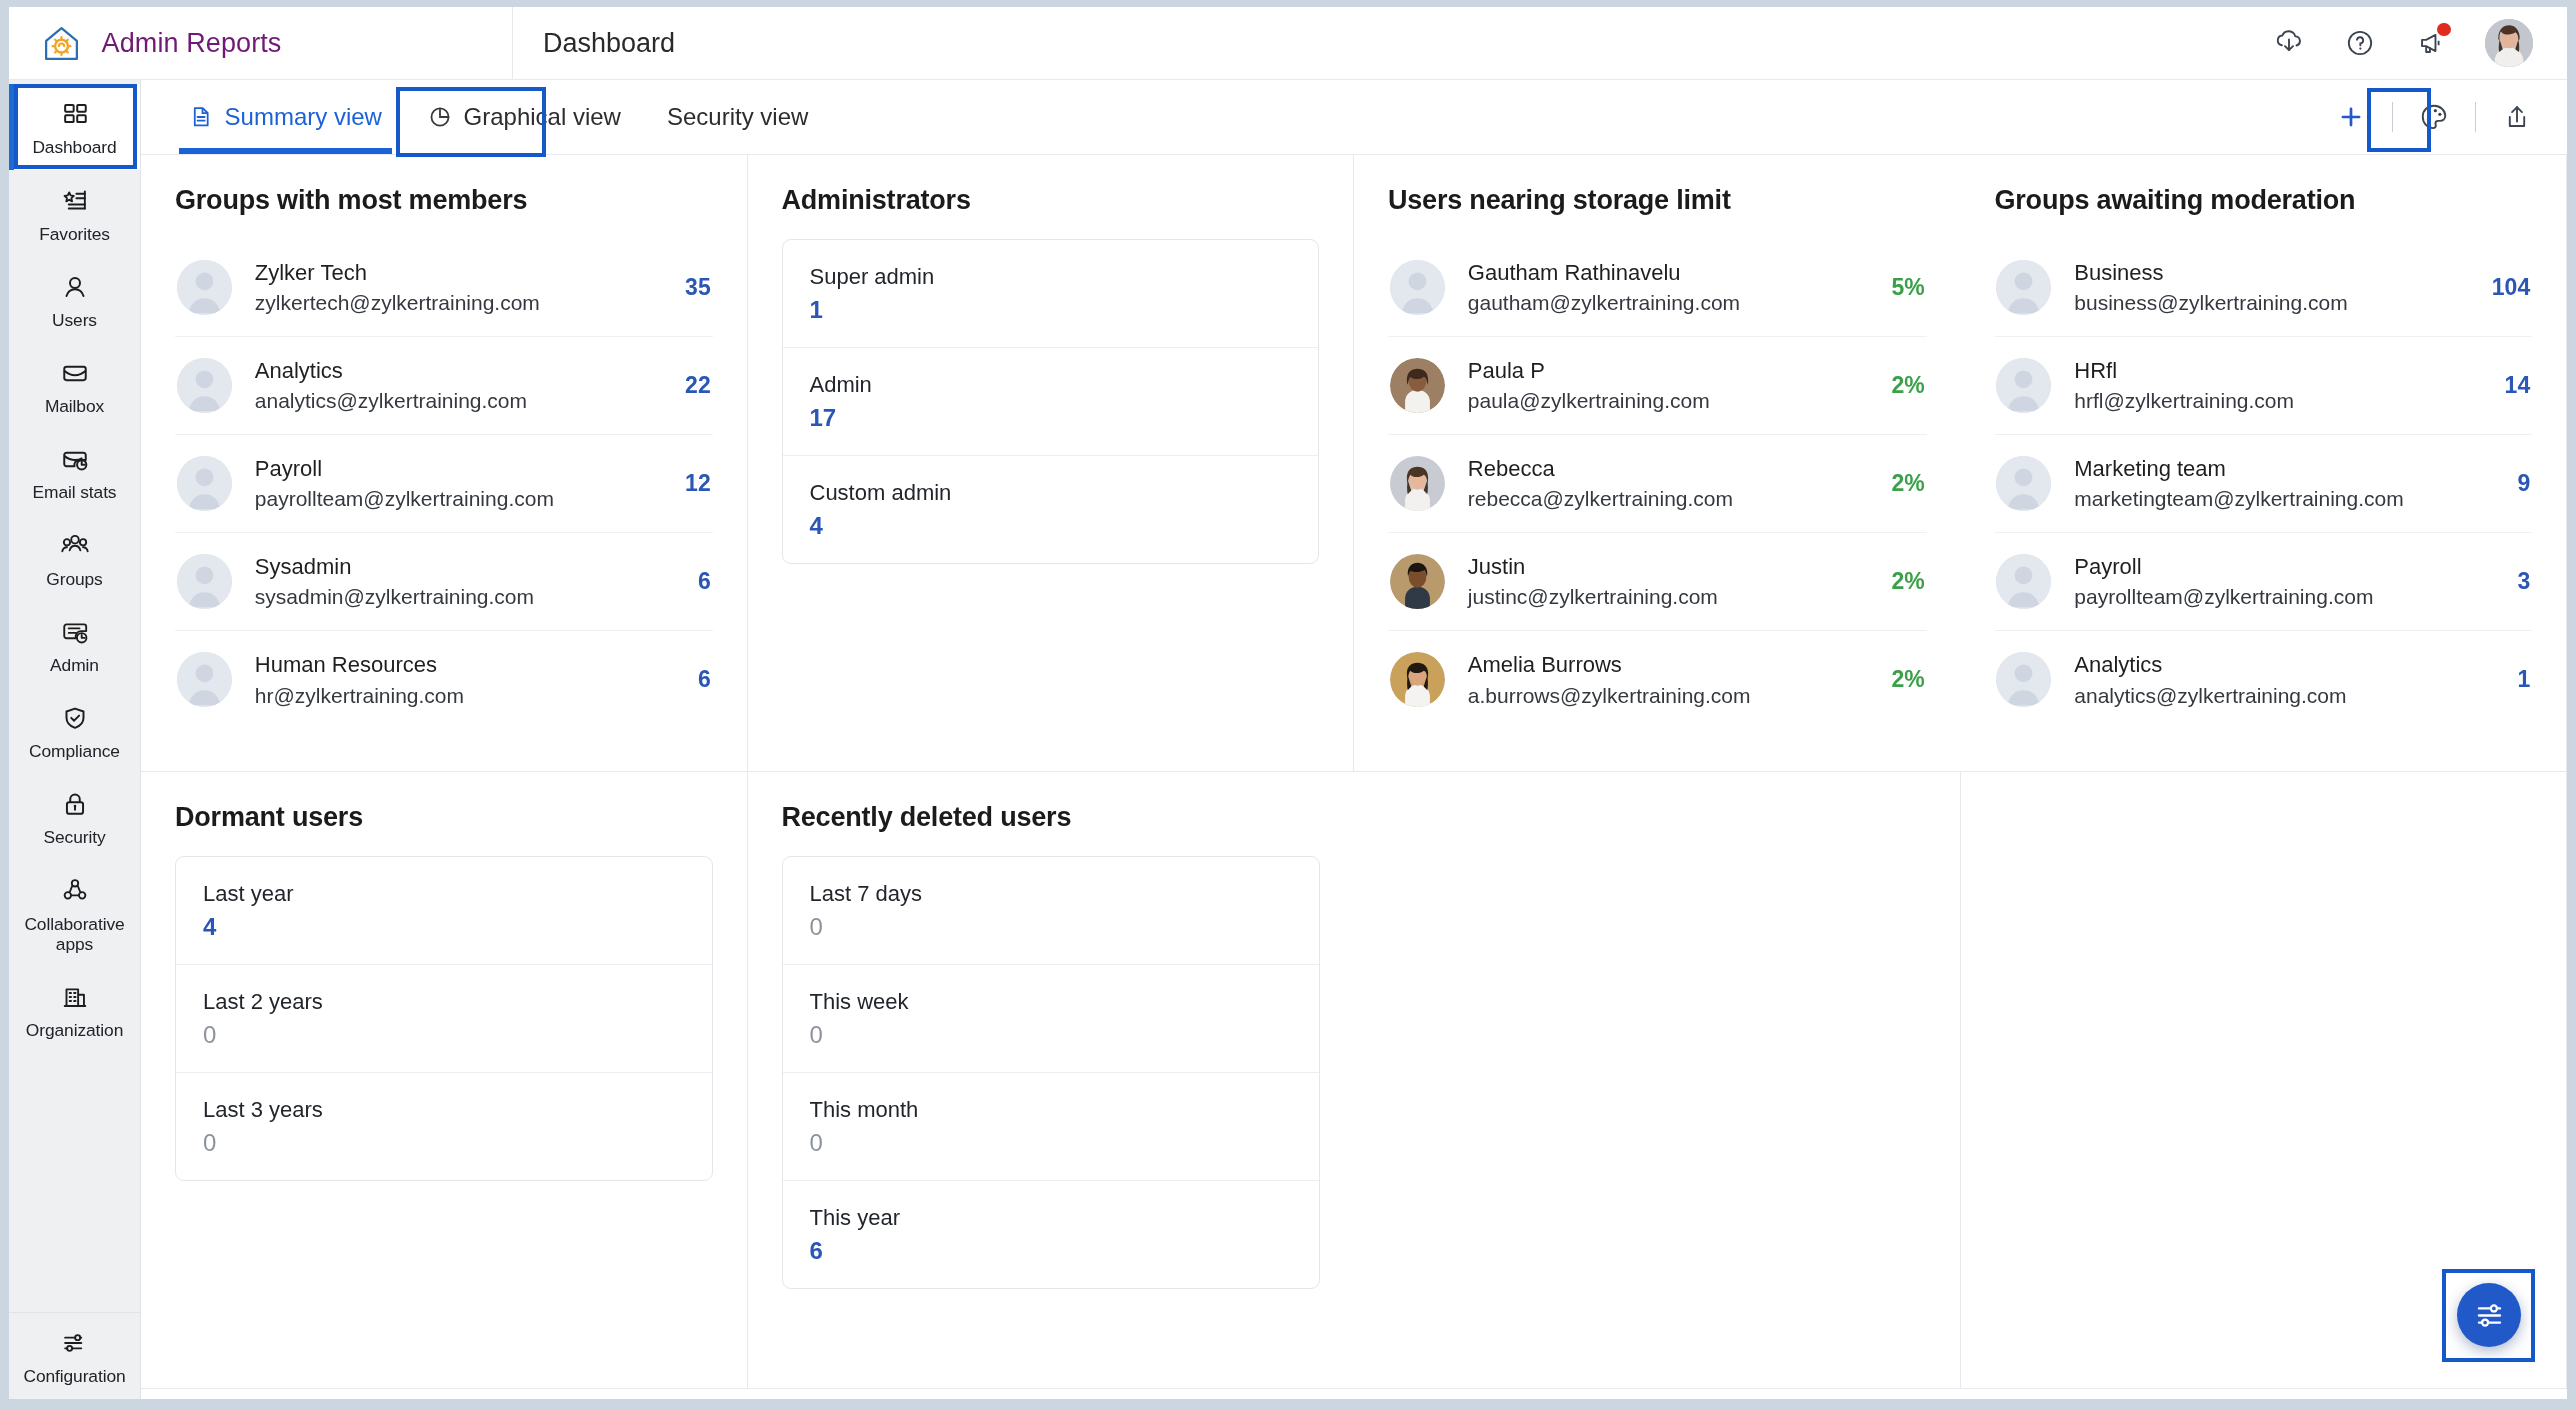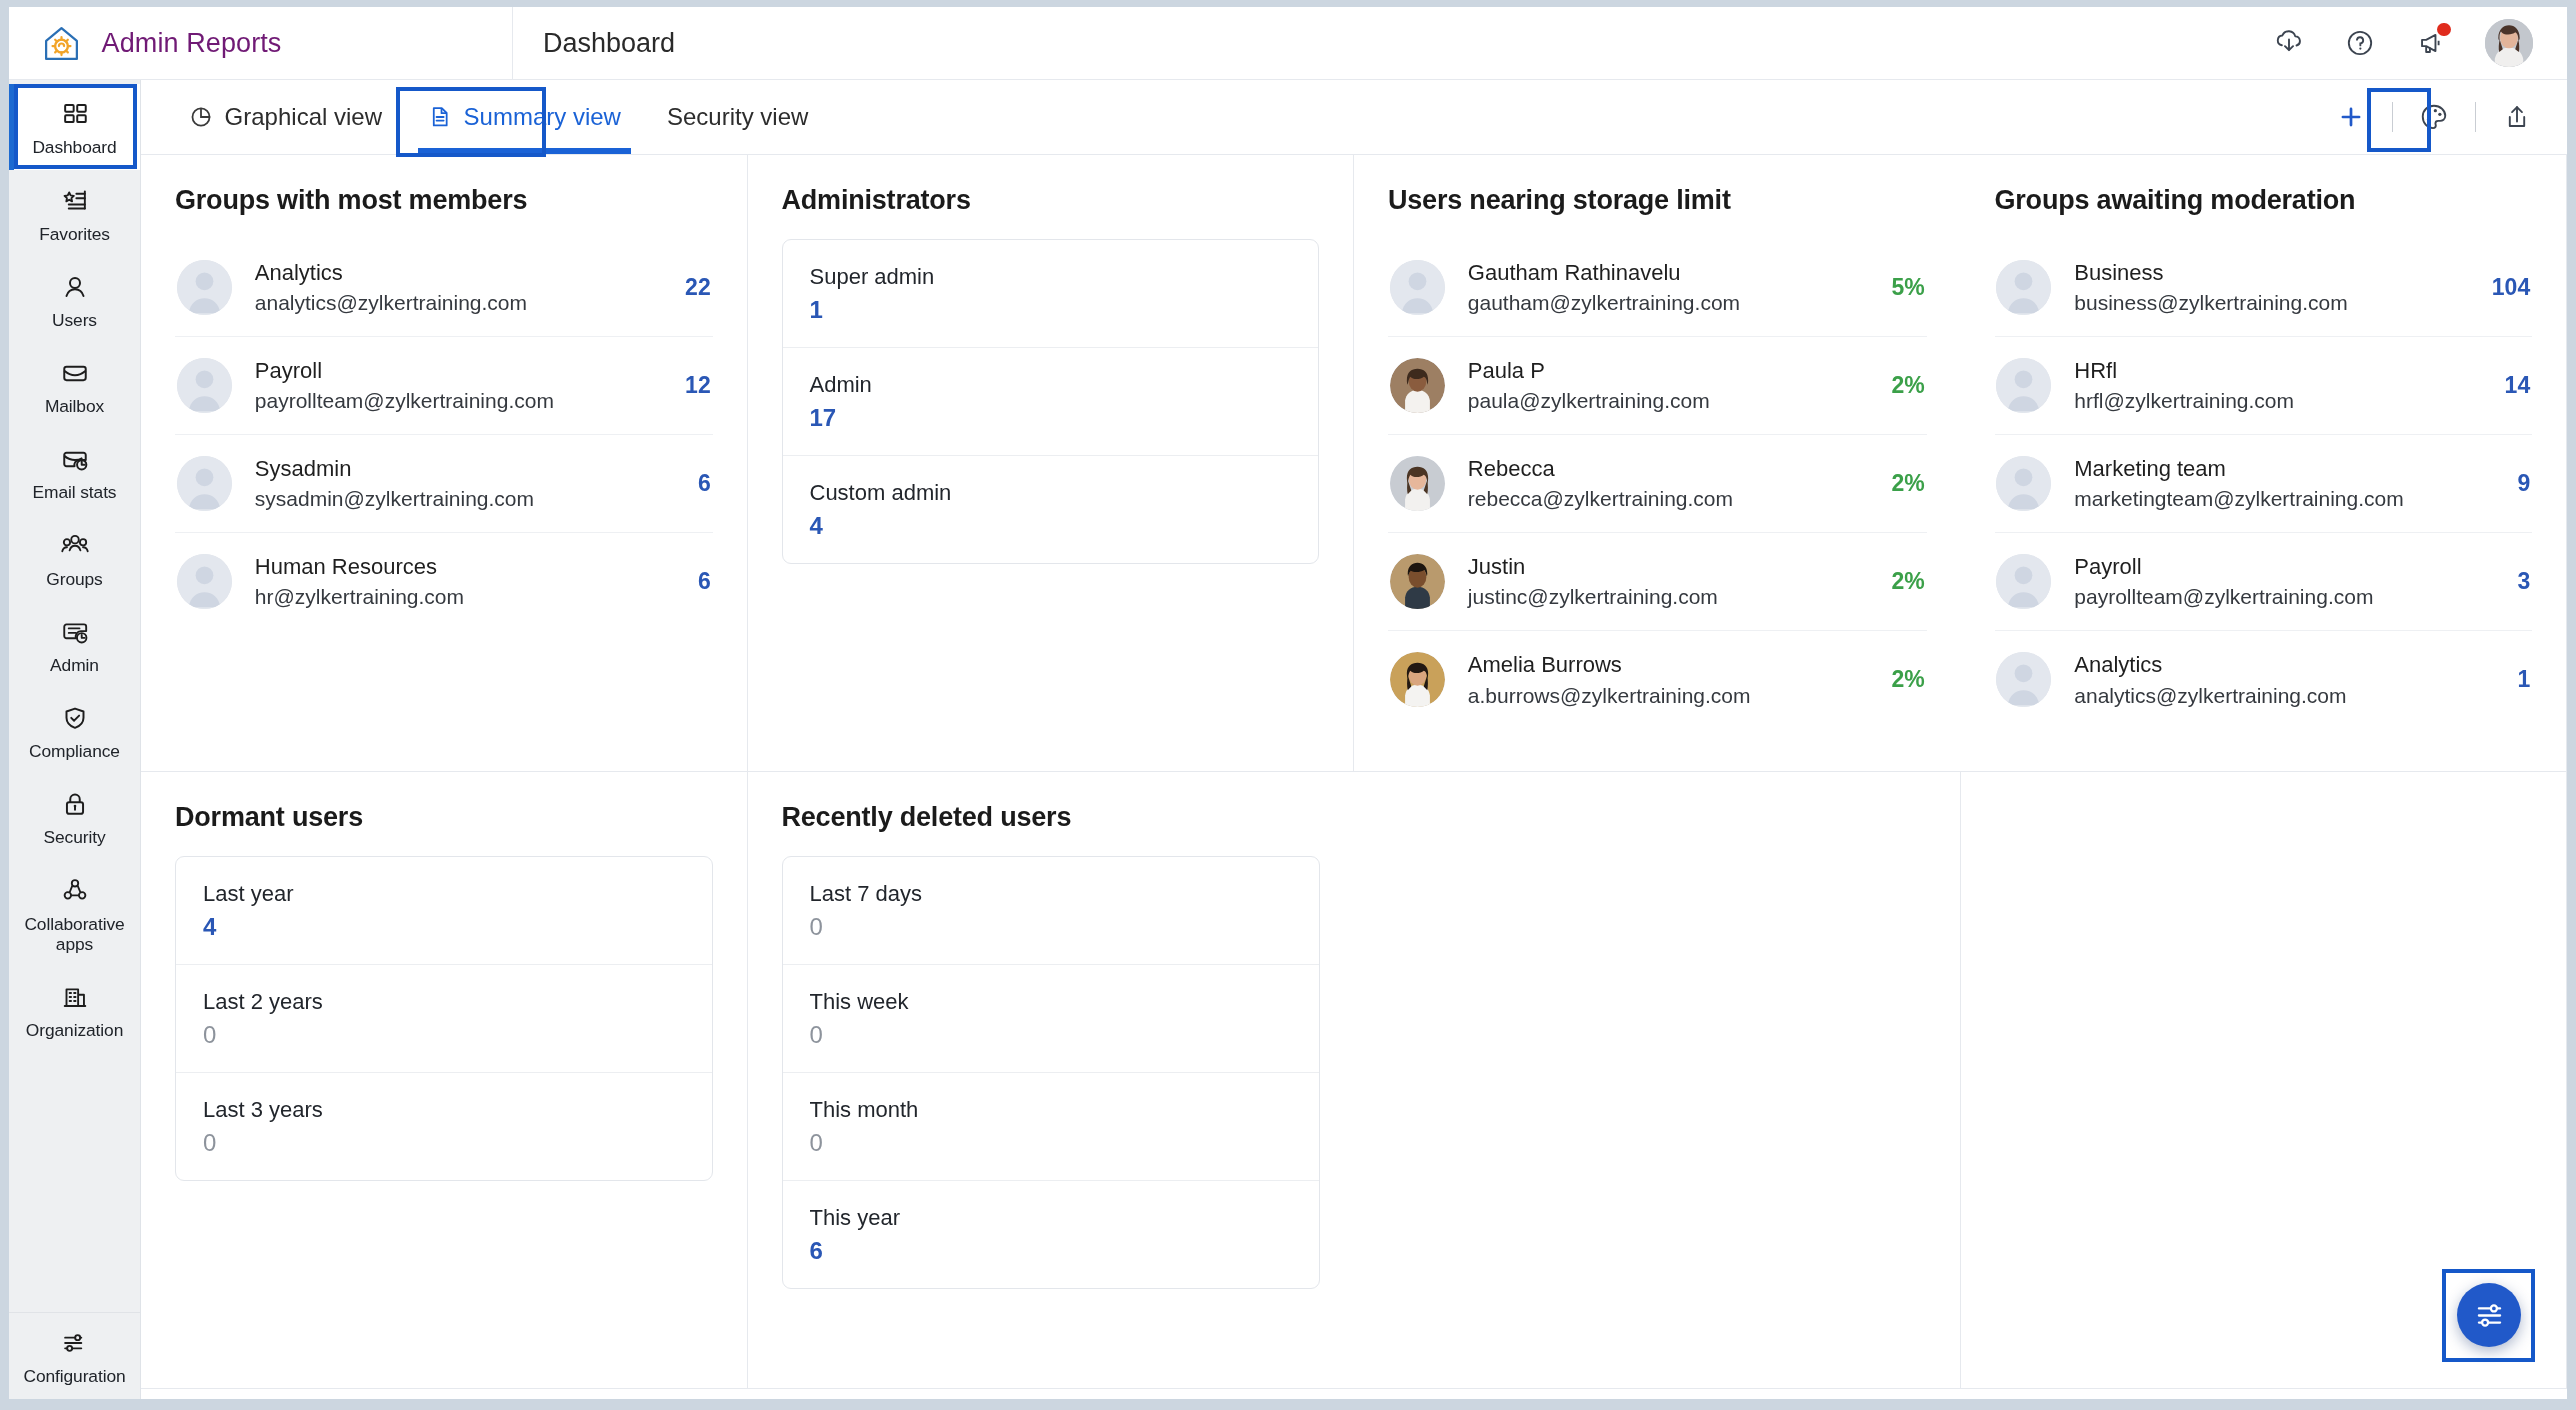--- a/index.html
+++ b/index.html
@@ -399,38 +399,38 @@
         </span>
         <span class="sb-label">Configuration</span>
       </div>
     </div>
 
     <div class="main">
 
       <div class="tabbar">
         <div class="focus-ring-tab"></div>
         <div class="tabs">
-          <div class="tab">
-            <span class="tab-ico">
-              <svg viewBox="0 0 27 27" fill="none" stroke="currentColor" stroke-width="2">
-                <circle cx="13.5" cy="13.5" r="9.6"></circle>
-                <path d="M13.5 4v9.5H23" stroke-linecap="round"></path>
-              </svg>
-            </span>
-            <span>Graphical view</span>
-          </div>
           <div class="tab active">
             <span class="tab-ico">
               <svg viewBox="0 0 27 27" fill="none" stroke="currentColor" stroke-width="2" stroke-linejoin="round">
                 <path d="M6.5 3.5h9l5.5 5.5v14h-14.5z"></path>
                 <path d="M15.2 3.6V9.2H21"></path>
                 <path d="M9.6 13.5h8M9.6 17.5h8" stroke-linecap="round"></path>
               </svg>
             </span>
             <span>Summary view</span>
+          </div>
+          <div class="tab">
+            <span class="tab-ico">
+              <svg viewBox="0 0 27 27" fill="none" stroke="currentColor" stroke-width="2">
+                <circle cx="13.5" cy="13.5" r="9.6"></circle>
+                <path d="M13.5 4v9.5H23" stroke-linecap="round"></path>
+              </svg>
+            </span>
+            <span>Graphical view</span>
           </div>
           <div class="tab">
             <span>Security view</span>
           </div>
         </div>
         <div class="tabbar-spacer"></div>
         <div class="tab-actions">
           <span class="taction">
             <svg viewBox="0 0 40 40" fill="none" stroke="#2159c9" stroke-width="3" stroke-linecap="round">
               <path d="M20 11v18M11 20h18"></path>
@@ -465,20 +465,34 @@
           <div class="plist">
             <div class="prow">
               <span class="pav">
                     <svg viewBox="0 0 62 62">
                       <circle cx="31" cy="31" r="31" fill="#e3e7ee"></circle>
                       <circle cx="31" cy="24" r="10" fill="#cfd6e2"></circle>
                       <path d="M13 60c2-11 8.5-17 18-17s16 6 18 17z" fill="#cfd6e2"></path>
                     </svg>
                   </span>
               <span class="pinfo">
+                <span class="pname">Zylker Tech</span><br>
+                <span class="pmail">zylkertech@zylkertraining.com</span>
+              </span>
+              <span class="pval">35</span>
+            </div>
+            <div class="prow">
+              <span class="pav">
+                    <svg viewBox="0 0 62 62">
+                      <circle cx="31" cy="31" r="31" fill="#e3e7ee"></circle>
+                      <circle cx="31" cy="24" r="10" fill="#cfd6e2"></circle>
+                      <path d="M13 60c2-11 8.5-17 18-17s16 6 18 17z" fill="#cfd6e2"></path>
+                    </svg>
+                  </span>
+              <span class="pinfo">
                 <span class="pname">Analytics</span><br>
                 <span class="pmail">analytics@zylkertraining.com</span>
               </span>
               <span class="pval">22</span>
             </div>
             <div class="prow">
               <span class="pav">
                     <svg viewBox="0 0 62 62">
                       <circle cx="31" cy="31" r="31" fill="#e3e7ee"></circle>
                       <circle cx="31" cy="24" r="10" fill="#cfd6e2"></circle>

